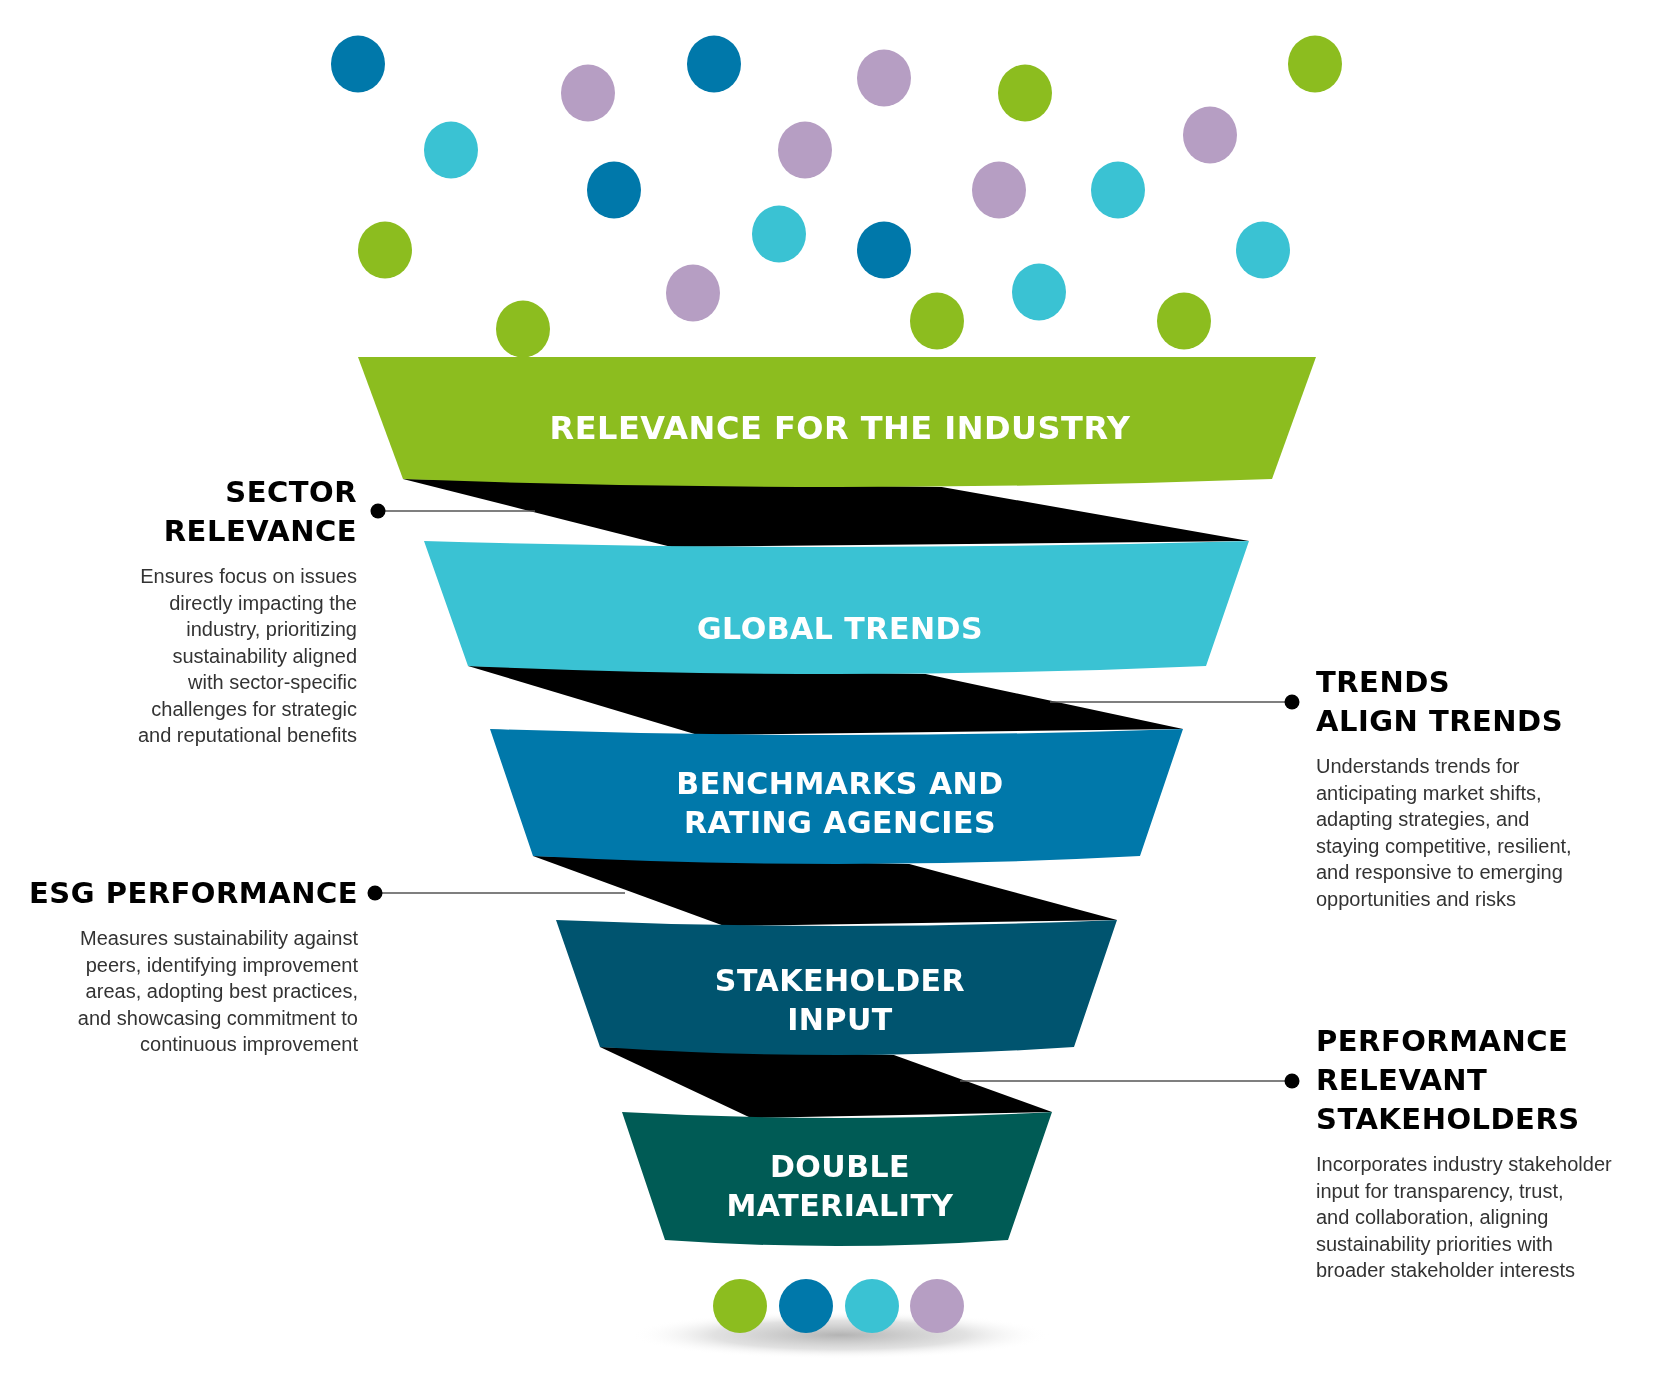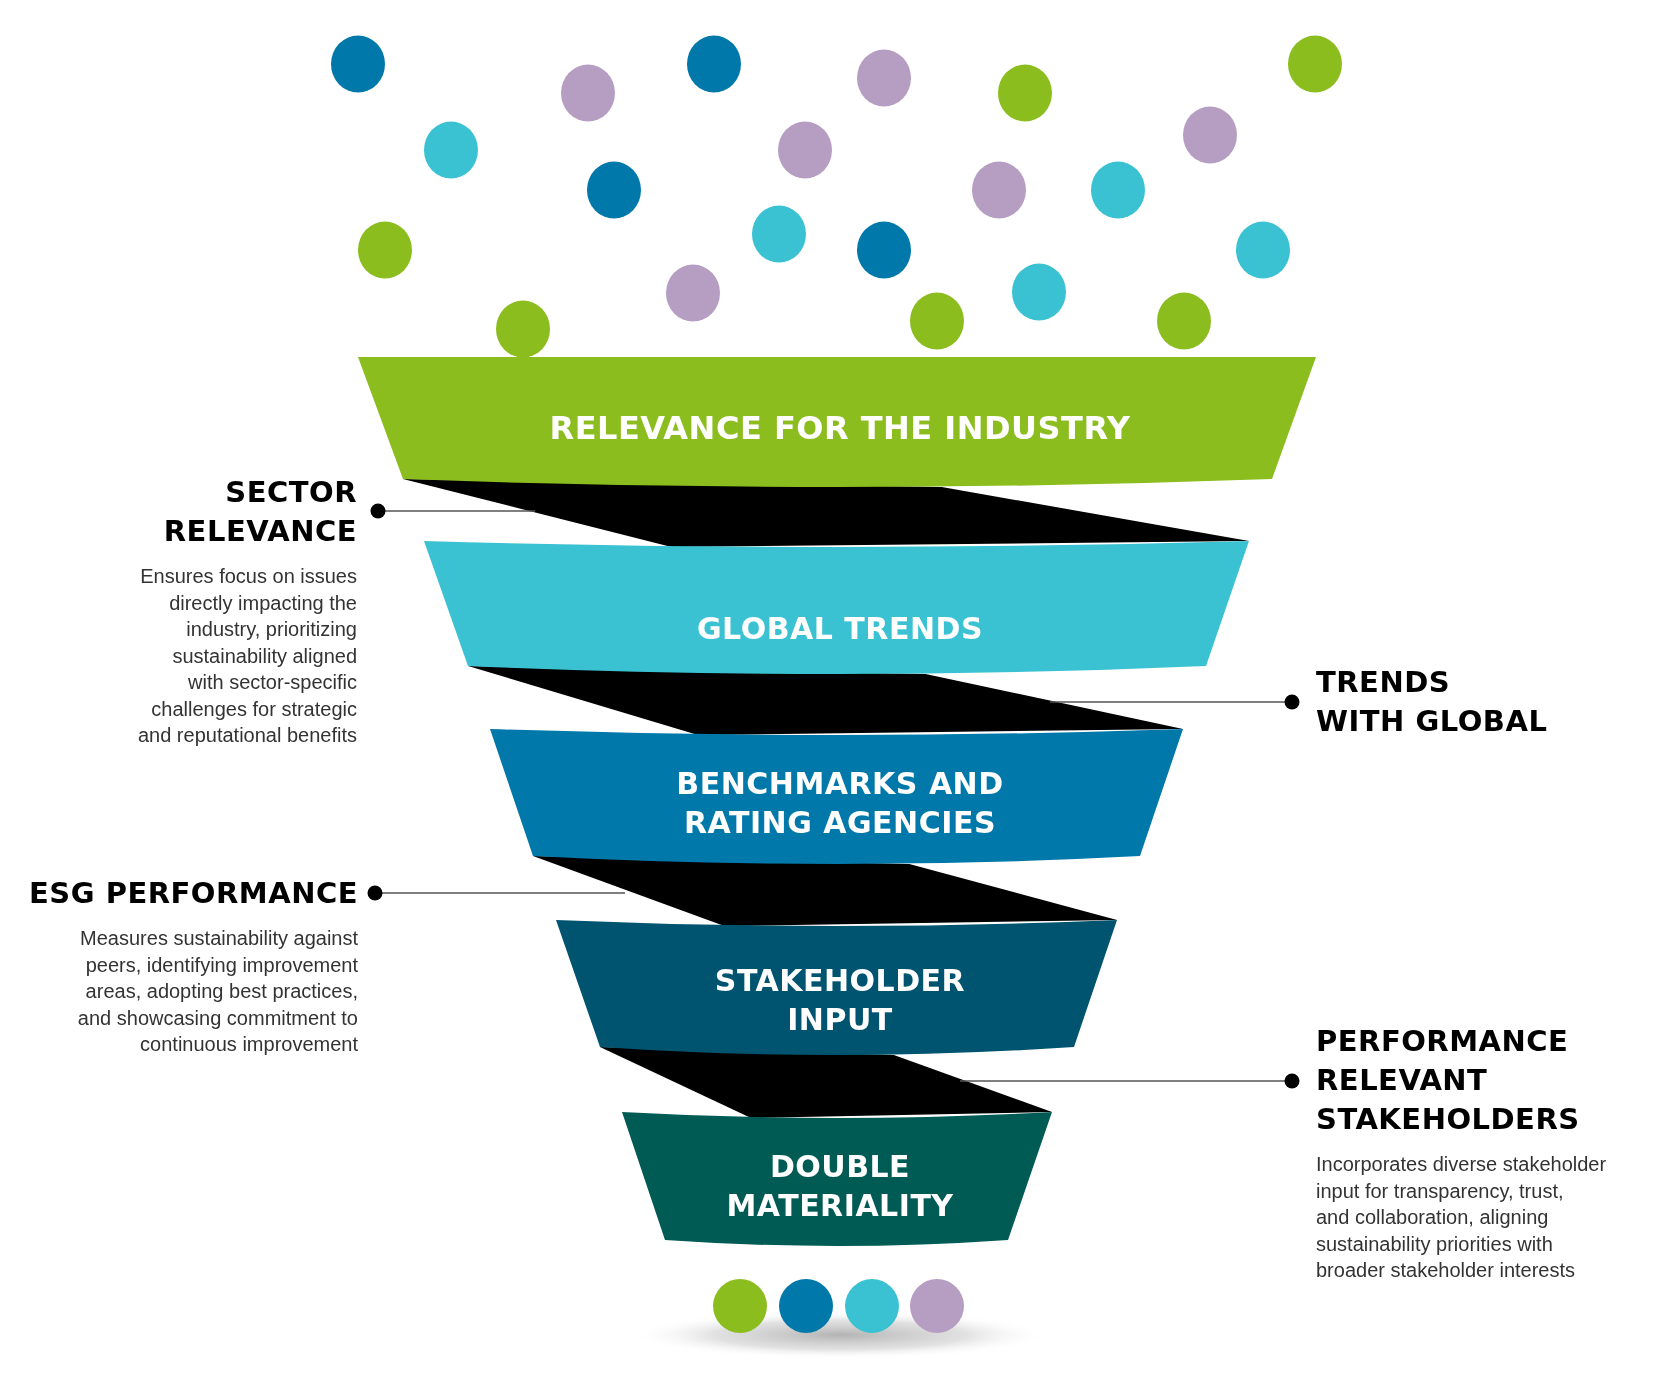--- a/index.html
+++ b/index.html
@@ -108,40 +108,46 @@
 industry, prioritizing 
 sustainability aligned
 with sector-specific
 challenges for strategic
 and reputational benefits </div>
   </div>
 
   <div class="callout right" style="left: 1316px; top: 663px; width: 360px;">
     <div class="title">
       <div>TRENDS</div>
-      <div>WITH GLOBAL</div>
+      <div>ALIGN TRENDS</div>
     </div>
+    <div class="desc">Understands trends for
+anticipating market shifts,
+adapting strategies, and
+staying competitive, resilient,
+and responsive to emerging
+opportunities and risks</div>
   </div>
 
   <div class="callout left" style="right: 1322px; top: 874px; width: 380px;">
     <div class="title">
       <div>ESG PERFORMANCE</div>
     </div>
     <div class="desc">Measures sustainability against
 peers, identifying improvement
 areas, adopting best practices,
 and showcasing commitment to
 continuous improvement</div>
   </div>
 
   <div class="callout right" style="left: 1316px; top: 1022px; width: 360px;">
     <div class="title">
       <div>PERFORMANCE</div>
       <div>RELEVANT</div>
       <div>STAKEHOLDERS</div>
     </div>
-    <div class="desc">Incorporates diverse stakeholder
+    <div class="desc">Incorporates industry stakeholder
 input for transparency, trust,
 and collaboration, aligning
 sustainability priorities with
 broader stakeholder interests</div>
   </div>
 </div>
 
 </body></html>

